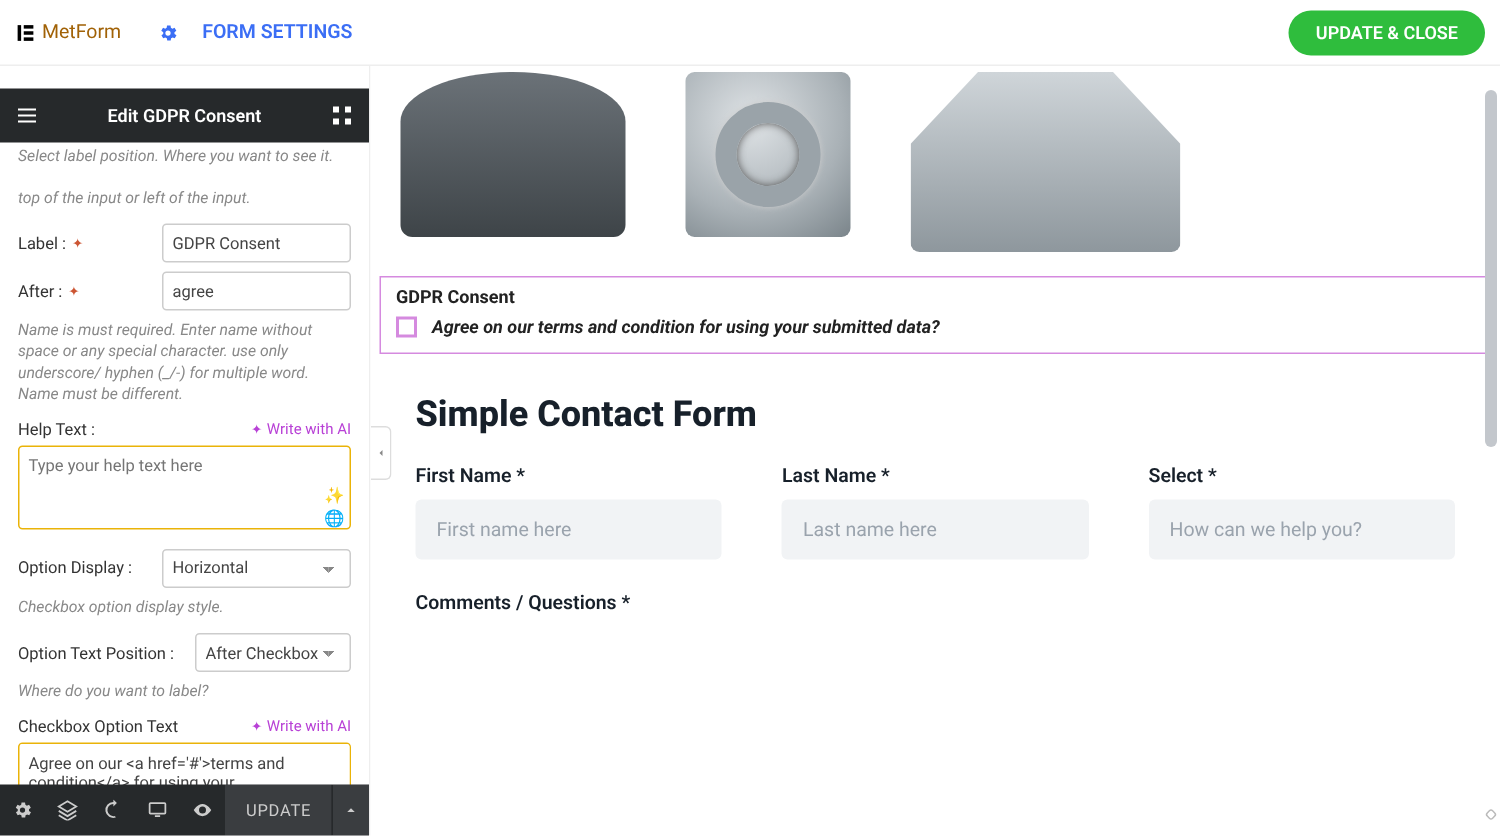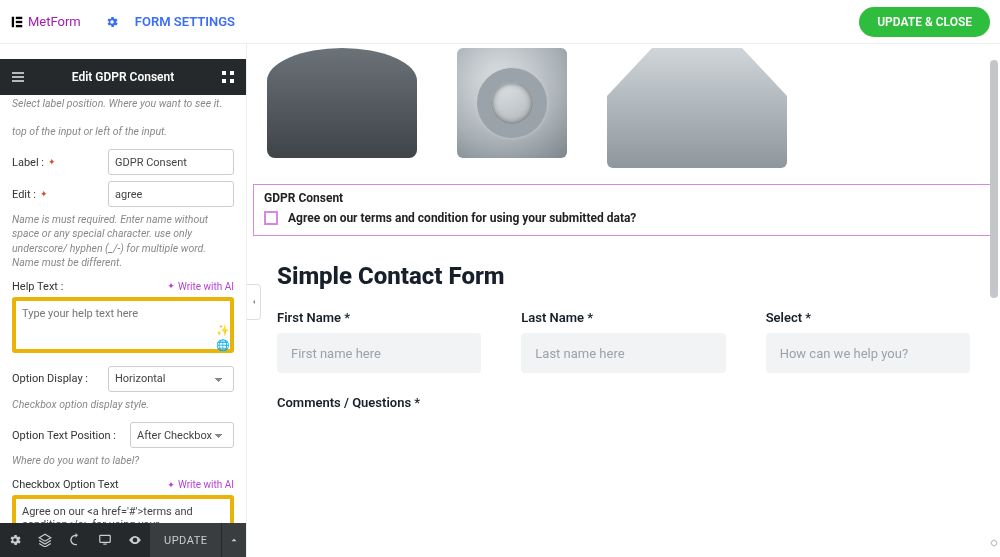--- a/index.html
+++ b/index.html
@@ -1,21 +1,21 @@
 <!DOCTYPE html>
 <html><head>
 <meta charset="utf-8">
 <style>
 * { box-sizing: border-box; margin: 0; padding: 0; font-family: -apple-system, BlinkMacSystemFont, "Segoe UI", Roboto, Helvetica, Arial, sans-serif; }
 body { width: 1000px; height: 557px; overflow: hidden; background: #fff; position: relative; }
 
 
 .topbar { height: 44px; display: flex; align-items: center; padding: 0 10px; border-bottom: 1px solid #eee; }
 .tb-left { display: flex; align-items: center; gap: 6px; }
-.tb-logo { font-size: 13px; color: #a21caf; display:flex; align-items:center; gap:4px;text-align:center;}
+.tb-logo { font-size: 13px; color: #a16207; display:flex; align-items:center; gap:4px;text-align:center;}
 .tb-logo svg { width:14px; height:14px; }
 .tb-settings { display:flex; align-items:center; gap:16px; color:#3b6ef5; font-size:13px; font-weight:600; margin-left:18px; cursor:pointer; }
 .tb-settings svg { width:14px; height:14px; }
 .tb-spacer { flex:1; }
 .tb-update { background:#2fbd3d; color:#fff; font-size:12px; font-weight:600; padding:8px 18px; border-radius:20px; border:none; cursor:pointer; }
 
 
 .main { display:flex; height: calc(557px - 44px); }
 .sidebar { width: 247px; background:#fff; position:relative; border-right:1px solid #eee; }
 .panel-header { background:#26292b; color:#fff; height:36px; display:flex; align-items:center; justify-content:space-between; padding:0 10px; margin-top:15px;}
@@ -27,21 +27,21 @@
 .hint-italic { font-style:italic; color:#888; font-size:10.5px; line-height:1.35; margin-bottom:10px; }
 .cutoff-hint { font-style:italic; color:#888; font-size:10.5px; line-height:1.35; margin-bottom:16px; margin-top:-4px; overflow:hidden; height:14px; white-space:nowrap; }
 
 .row { display:flex; align-items:center; gap:8px; margin-bottom:6px; }
 .row .lbl { flex:0 0 88px; font-size:11px; color:#333; display:flex; align-items:center; gap:4px; }
 .row .lbl .req { color:#c53; font-size:9px; }
 .row .fld { flex:1; }
 .row input[type=text], .row select { width:100%; height:26px; border:1px solid #ccc; border-radius:3px; padding:0 6px; font-size:11px; color:#444; background:#fff; }
 .row select { appearance:none; background-image:linear-gradient(45deg,transparent 50%,#888 50%),linear-gradient(135deg,#888 50%,transparent 50%); background-position: calc(100% - 14px) 11px, calc(100% - 10px) 11px; background-size:4px 4px,4px 4px; background-repeat:no-repeat;}
 .textarea-wrap { position:relative; }
-.textarea-wrap textarea { width:100%; height:56px; border:4px solid #eab308; border-radius:3px; padding:6px; font-size:11px; color:#444; resize:none; }
+.textarea-wrap textarea { width:100%; height:56px; border:1px solid #eab308; border-radius:3px; padding:6px; font-size:11px; color:#444; resize:none; }
 .ta-icons { position:absolute; right:4px; bottom:4px; display:flex; flex-direction:column; gap:2px; }
 .ta-icons span { font-size:11px; }
 
 .inline-head { display:flex; align-items:center; justify-content:space-between; margin:8px 0 4px 0; }
 .inline-head .lbl2 { font-size:11px; color:#333; }
 .write-ai { color:#b841d6; font-size:10px; display:flex; align-items:center; gap:3px; cursor:pointer; }
 .write-ai::before { content:"✦"; font-size:9px; }
 
 .sidebar-footer { position:absolute; bottom:0; left:0; right:0; height:34px; background:#26292b; display:flex; align-items:center; }
 .sf-icons { display:flex; align-items:center; }
@@ -58,21 +58,21 @@
 .img-ph { background:radial-gradient(circle at 40% 30%, #dfe3e6, #a9b1b6 60%, #7a848a); border-radius:6px; }
 .img1 { width:150px; height:110px; border-radius:50% 50% 8px 8px / 30% 30% 8px 8px; background:linear-gradient(#6b7278,#3e4448);}
 .img2 { width:110px; height:110px; display:flex; align-items:center; justify-content:center;}
 .ring { width:70px; height:70px; border:14px solid #9aa3a9; border-radius:50%; box-shadow: inset 0 0 6px #555, 0 0 4px #ccc;}
 .img3 { width:180px; height:120px; background:linear-gradient(#cfd5d9,#8e979d); clip-path: polygon(25% 0,75% 0,100% 40%,100% 100%,0 100%,0 40%);}
 
 .gdpr-block { margin:4px 6px 0 6px; border:1px solid #d58adf; padding:6px 10px 10px 10px; }
 .gdpr-title { font-size:12px; font-weight:700; color:#222; margin-bottom:6px; }
 .gdpr-row { display:flex; align-items:center; gap:10px; }
 .gdpr-row .cb { width:14px; height:14px; border:2px solid #d58adf; background:#fff; }
-.gdpr-row .txt { font-size:12px; font-weight:700; color:#222; }
+.gdpr-row .txt { font-size:12px; font-weight:700; color:#222;font-style:italic; }
 
 .form-area { padding:26px 30px 10px 30px; }
 .form-title { font-size:24px; font-weight:800; color:#17202a; margin-bottom:20px; }
 .form-grid { display:grid; grid-template-columns:1fr 1fr 1fr; column-gap:40px; row-gap:22px; }
 .ffield .flabel { font-size:13px; font-weight:600; color:#17202a; margin-bottom:8px; display:block; }
 .ffield input { width:100%; height:40px; border:none; background:#f1f3f5; border-radius:4px; padding:0 14px; font-size:13px; color:#6d28d9; }
 .ffield input::placeholder { color:#9aa3ad; }
 .comments-label { font-size:13px; font-weight:600; color:#17202a; margin-top:22px; }
 
 .collapse-handle { position:absolute; left:0; top:240px; width:14px; height:36px; background:#fff; border:1px solid #ddd; border-left:none; border-radius:0 4px 4px 0; display:flex; align-items:center; justify-content:center; cursor:pointer; }
@@ -135,21 +135,21 @@
       <div class="row">
         <div class="lbl">
             <span>Label :</span>
             <span class="req">✦</span>
           </div>
         <div class="fld"><input type="text" value="GDPR Consent" style=""></div>
       </div>
 
       <div class="row">
         <div class="lbl">
-            <span>Edit :</span>
+            <span>After :</span>
             <span class="req">✦</span>
           </div>
         <div class="fld"><input type="text" value="agree" style=""></div>
       </div>
       <div class="hint-italic">Name is must required. Enter name without space or any special character. use only underscore/ hyphen (_/-) for multiple word. Name must be different.</div>
 
       <div class="inline-head">
         <span class="lbl2">Help Text :</span>
         <span class="write-ai">Write with AI</span>
       </div>

